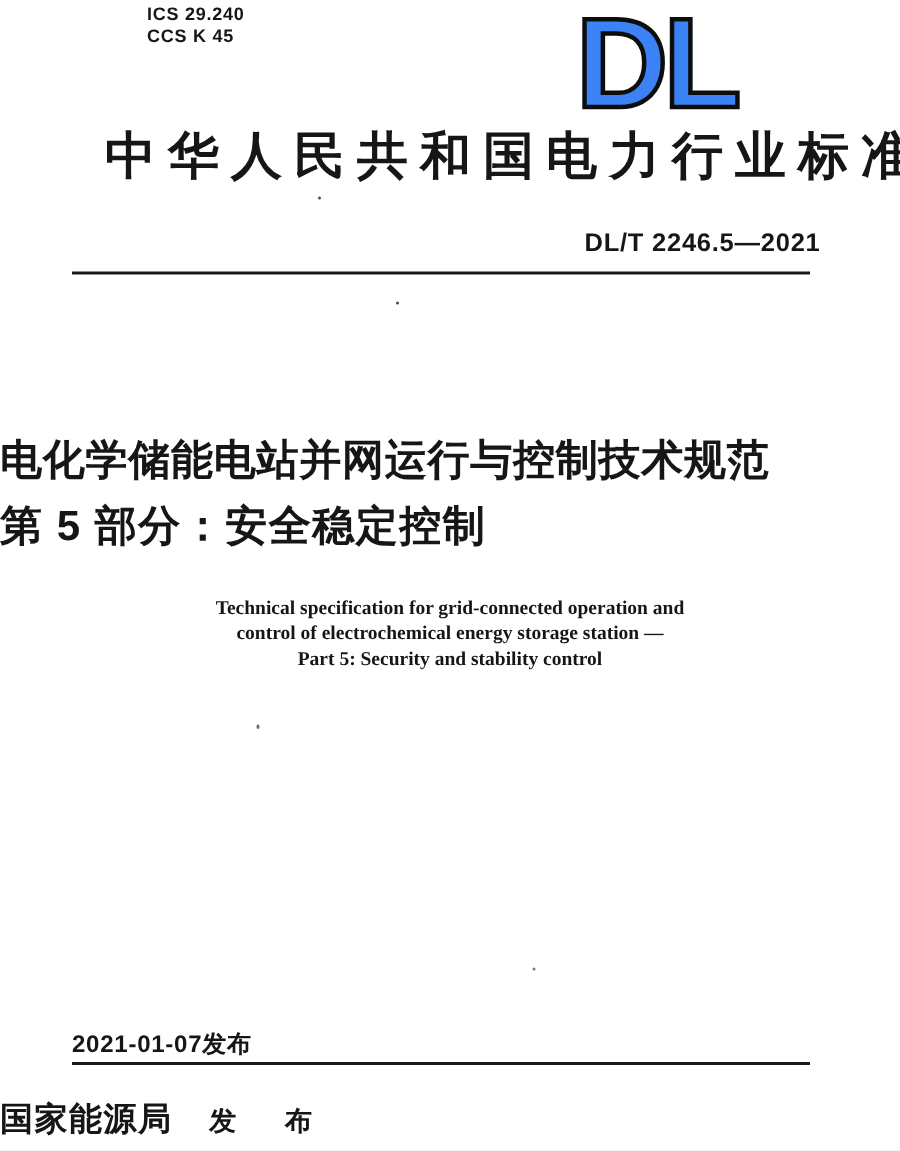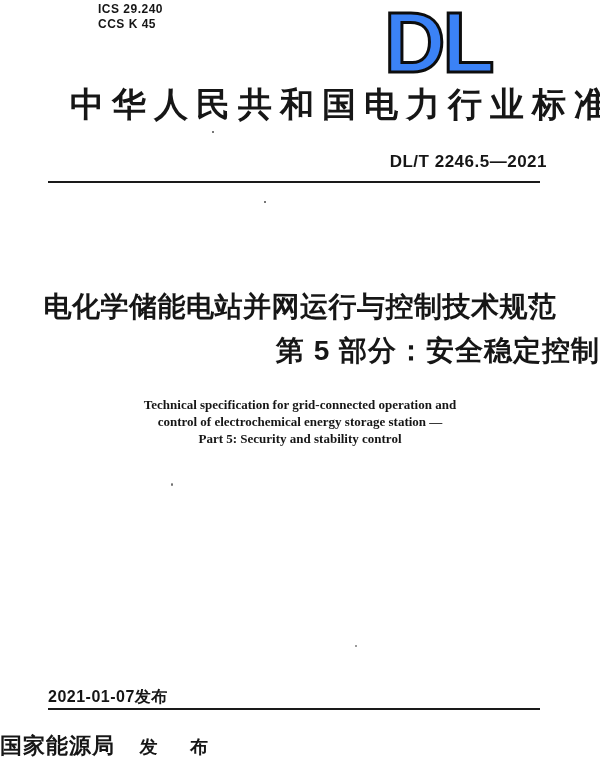--- a/index.html
+++ b/index.html
@@ -78,34 +78,33 @@
     width: 492px;
     height: 2px;
     background: #1a1a1a;
   }
 
   .title-cn-line1 {
     position: absolute;
     top: 291px;
     left: 0;
     width: 600px;
-    text-align: center;
     font-family: "Liberation Sans", sans-serif;
     font-weight: bold;
     font-size: 28px;
     line-height: 32px;
     letter-spacing: 0.5px;
     white-space: nowrap;
   }
   .title-cn-line2 {
     position: absolute;
     top: 335px;
     left: 0;
     width: 600px;
-    text-align: right;
+    text-align: left;
     font-family: "Liberation Sans", sans-serif;
     font-weight: bold;
     font-size: 28px;
     line-height: 32px;
     letter-spacing: 1px;
     white-space: nowrap;
   }
 
   .title-en {
     position: absolute;

